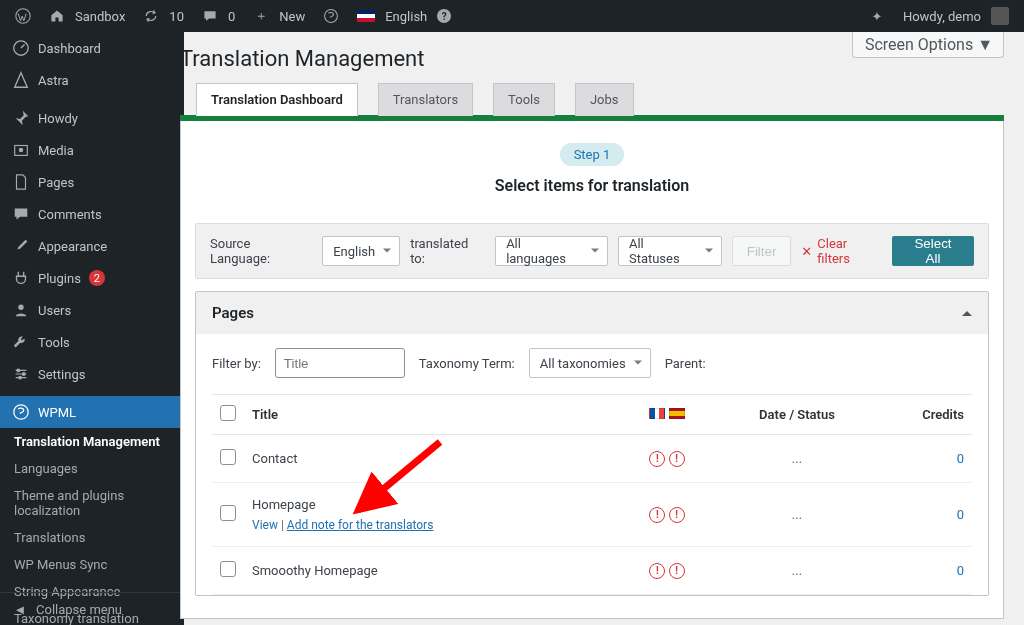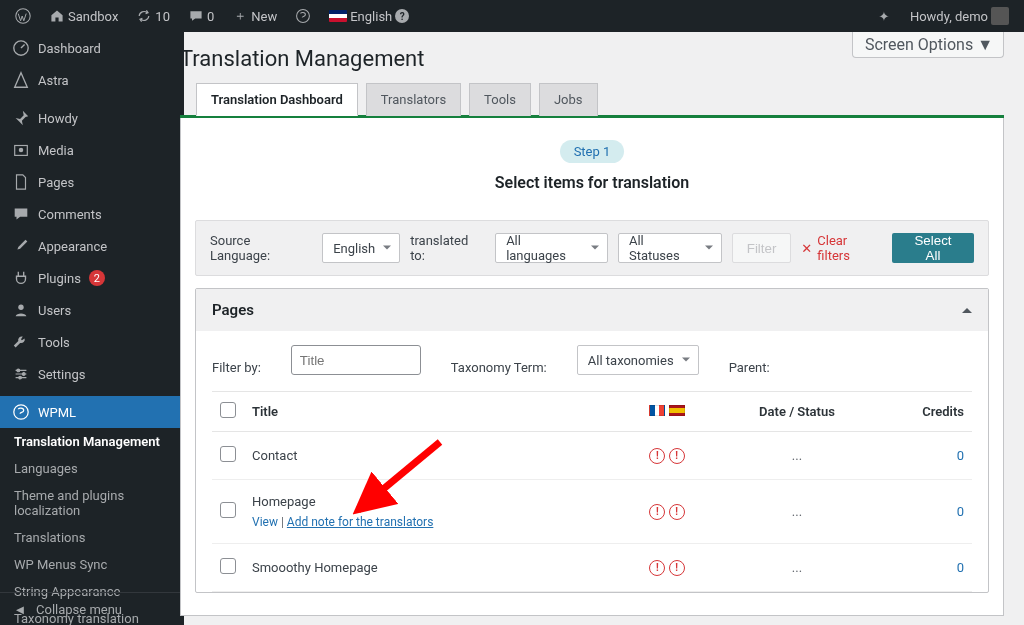--- a/index.html
+++ b/index.html
@@ -24,21 +24,21 @@
     padding: 0 8px;
     font-size: 13px;
     justify-content: space-between;
   }
   .adminbar .left, .adminbar .right { display: flex; align-items: center; gap: 4px; }
   .adminbar .item {
     padding: 0 7px;
     height: 32px;
     display: flex;
     align-items: center;
-    gap: 3px;
+    gap: 10px;
     color: #c3c4c7;
     cursor: pointer;
   }
   .ab-ico { display:inline-flex; width:16px; height:16px; align-items:center; justify-content:center; color:#a7aaad; }
   .flag { display:inline-block; width:18px; height:12px; background:linear-gradient(to bottom,#012169 0 33%,#fff 33% 66%,#c8102e 66%); border-radius:1px; }
   .helpq { width:14px;height:14px;border-radius:50%;background:#a7aaad;color:#1d2327;font-size:10px;display:inline-flex;align-items:center;justify-content:center;font-weight:bold; }
   .avatar { width:18px;height:18px;background:#555;border-radius:2px; }
 
   
   .sidebar {
@@ -61,41 +61,41 @@
   .sub { padding:6px 12px 6px 14px; font-size:13px; color:#a7aaad; cursor:pointer;}
   .sub.active { color:#fff; font-weight:600;}
   .collapse { position:absolute; bottom:0; left:0; right:0; padding:8px 12px; color:#a7aaad; display:flex; align-items:center; gap:8px; border-top:1px solid #32373c;}
   .badge-count { background:#d63638; color:#fff; border-radius:9px; font-size:11px; min-width:16px; height:16px; display:inline-flex; align-items:center; justify-content:center; padding:0 4px;}
 
   
   .main { position:absolute; left:160px; right:0; top:32px; bottom:0; padding:0 20px 20px 20px; overflow:auto;}
   .screen-options { float:right; background:#f6f7f7; border:1px solid #c3c4c7; padding:3px 10px 3px 12px; font-size:16px; color:#50575e; border-top:none; border-radius:0 0 4px 4px;}
   h1.title { font-size:22px; font-weight:400; color:#1d2327; padding:14px 0 12px 0; clear:none;}
 
-  .tabs { border-bottom:3px solid #15803d; display:flex; gap:8px;padding-left:16px; }
+  .tabs { border-bottom:6px solid #15803d; display:flex; gap:20px;padding-left:16px; }
   .tab { padding:8px 14px; background:#dcdcde; border:1px solid #c3c4c7; border-bottom:none; color:#50575e; font-size:13px; cursor:pointer; margin-bottom:-1px;}
   .tab.active { background:#fff; border-bottom:1px solid #fff; color:#1d2327; font-weight:600;}
 
   .panel { background:#fff; border:1px solid #c3c4c7; border-top:none; padding:22px 14px;}
   .step-badge { background:#d4ecef; color:#2271b1; padding:4px 14px; border-radius:14px; font-size:13px; display:inline-block;}
   .center { text-align:center;}
   .step-title { font-size:16px; font-weight:600; color:#1d2327; margin-top:10px;}
 
   .filterbar { background:#f0f0f1; border:1px solid #dcdcde; padding:12px 14px; display:flex; align-items:center; gap:10px; font-size:13px; color:#3c434a; margin-top:28px; border-radius:2px;}
   .sel { border:1px solid #c3c4c7; background:#fff; height:30px; padding:0 24px 0 10px; position:relative; display:inline-flex; align-items:center; border-radius:2px; color:#3c434a;}
   .sel.wide { min-width:170px;}
   .sel::after { content:""; position:absolute; right:8px; top:50%; transform:translateY(-30%); border:4px solid transparent; border-top-color:#787c82;}
   .btn-disabled { border:1px solid #dcdcde; color:#c3c4c7; background:#f6f7f7; height:30px; padding:0 14px; border-radius:2px;}
   .clear-filters { color:#d63638; display:inline-flex; align-items:center; gap:5px; margin-left:auto;}
   .sel-all-btn { background:#2a7d8c; color:#fff; border:none; height:30px; padding:0 14px; border-radius:2px;}
 
   .section-card { border:1px solid #c3c4c7; border-radius:2px; margin-top:12px; overflow:hidden;}
   .section-head { background:#f0f0f1; padding:12px 16px; font-weight:600; font-size:15px; color:#1d2327; display:flex; justify-content:space-between; align-items:center;}
   .section-body { padding:14px 16px 0 16px;}
-  .filter-row { display:flex; align-items:flex-end; gap:30px; font-size:13px; color:#3c434a; }
+  .filter-row { display:flex; align-items:center; gap:14px; font-size:13px; color:#3c434a; }
   .txt { border:1px solid #8c8f94; height:30px; width:130px; padding:0 8px; border-radius:3px;}
 
   table.items { width:100%; border-collapse:collapse; margin-top:16px; font-size:13px;}
   table.items th { text-align:left; font-weight:600; padding:10px 8px; border-top:1px solid #e5e5e5; border-bottom:1px solid #e5e5e5; color:#2c3338;}
   table.items th.r, table.items td.r { text-align:right;}
   table.items th.c, table.items td.c { text-align:center;}
   table.items td { padding:14px 8px; border-bottom:1px solid #eee; vertical-align:middle; color:#3c434a;}
   .chk { width:16px; height:16px; border:1px solid #8c8f94; border-radius:3px; display:inline-block; background:#fff;}
   .status-icon { width:16px;height:16px;border:1.6px solid #d63638;border-radius:50%;display:inline-flex;align-items:center;justify-content:center;color:#d63638;font-size:10px;font-weight:bold;}
   .credit-link { color:#2271b1;}

